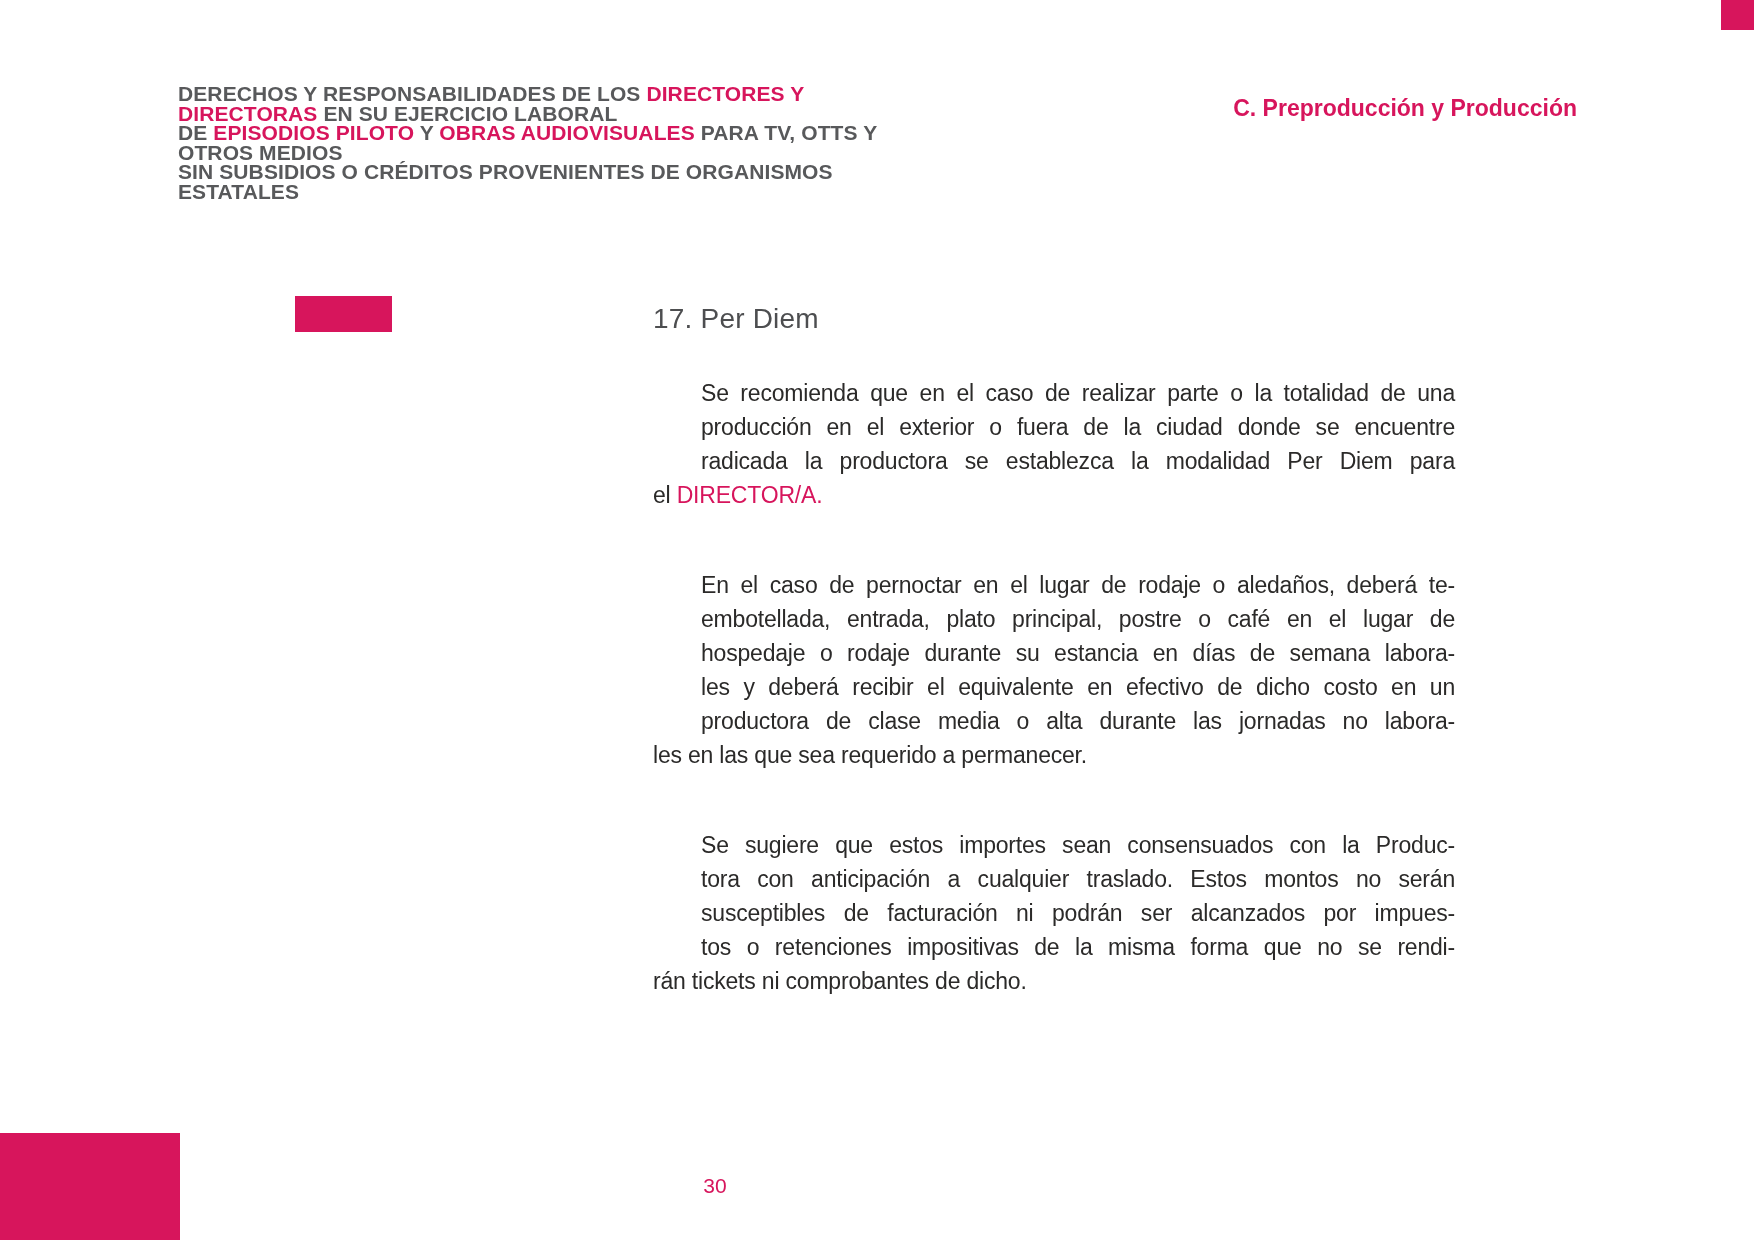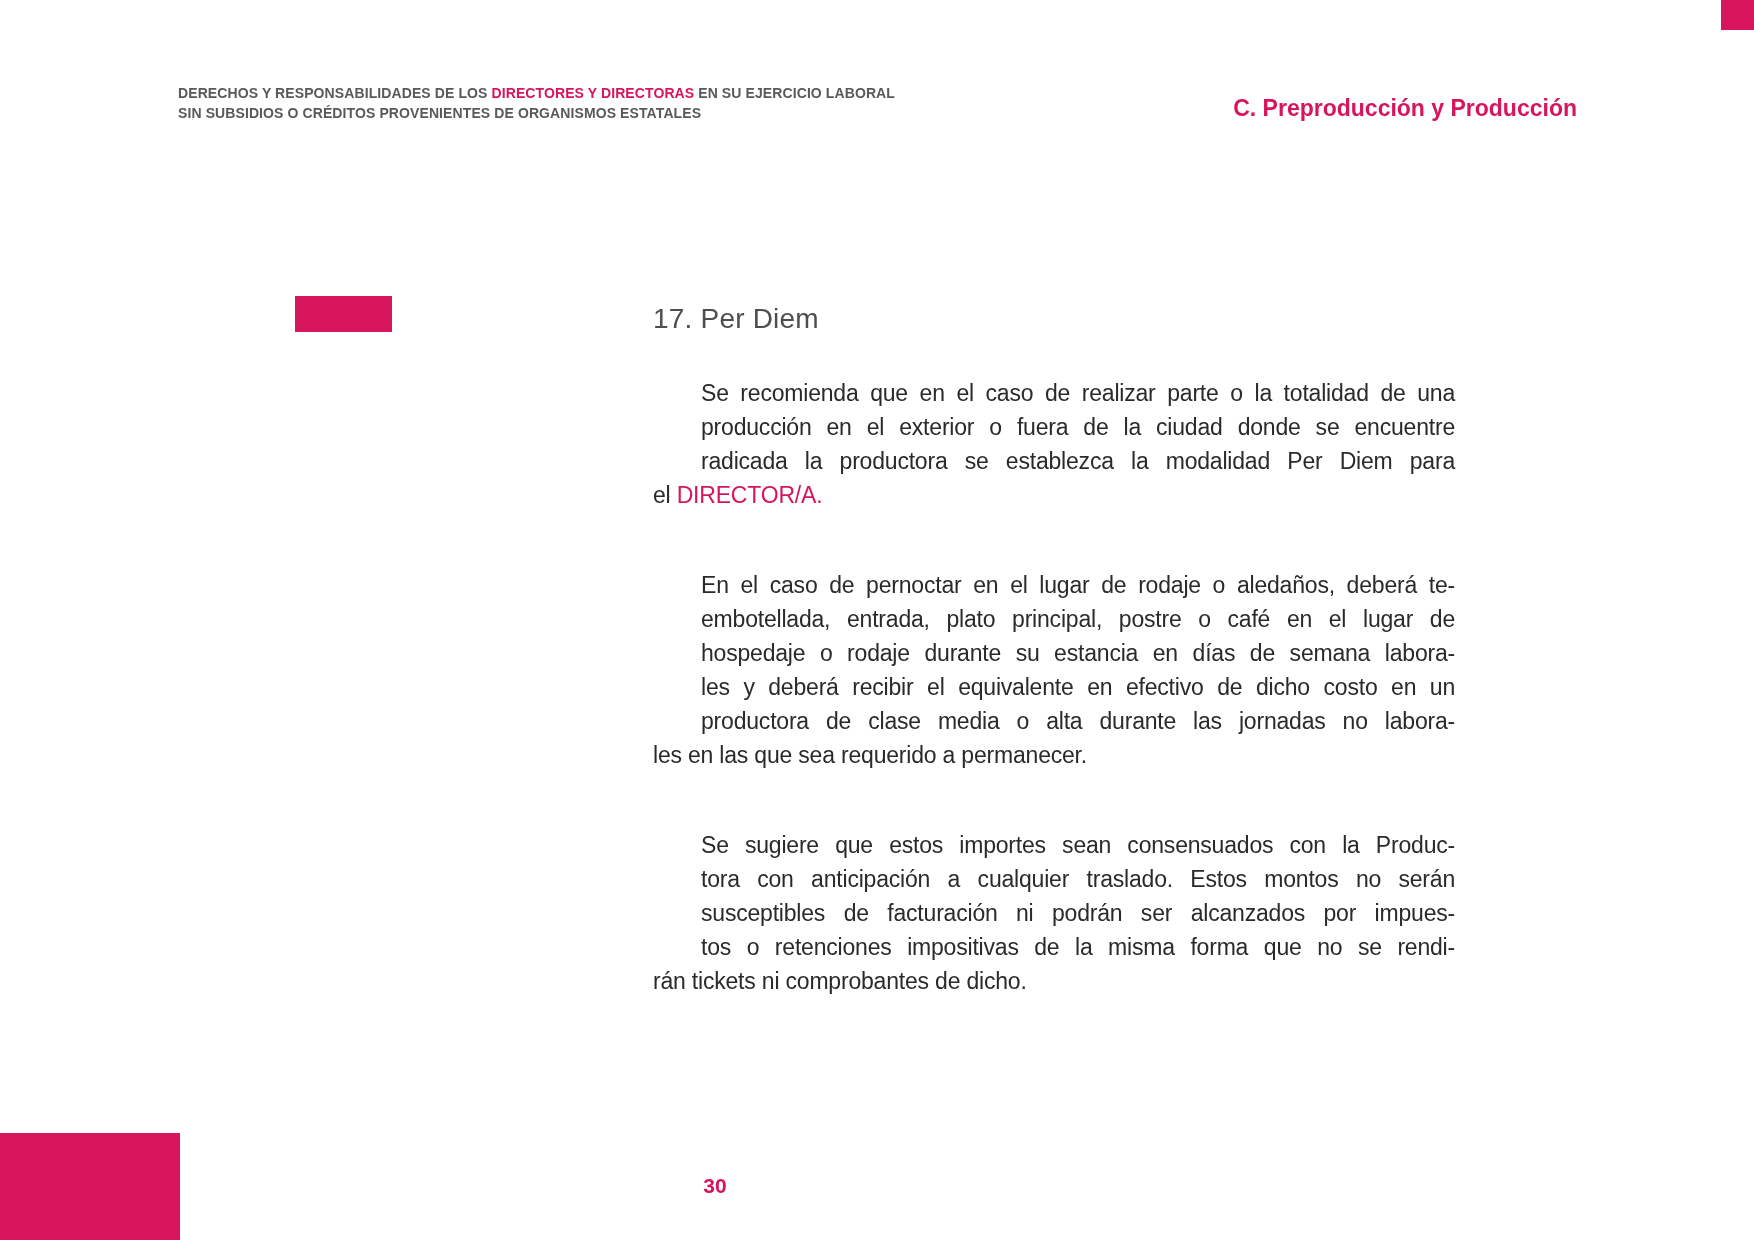--- a/index.html
+++ b/index.html
@@ -19,21 +19,21 @@
   }
   
   .mark{position:absolute;background:var(--accent);}
   .mark.top-right{top:0;right:0;width:33px;height:30px;}
   .mark.section{left:295px;top:296px;width:97px;height:36px;}
   .mark.bottom-left{left:0;top:1133px;width:180px;height:107px;}
 
   
   .header-left{
     position:absolute;left:178px;top:84px;width:760px;
-    font-weight:bold;font-size:14px;line-height:19.5px;
+    font-weight:bold;font-size:21px;line-height:19.5px;
     letter-spacing:0.1px;color:var(--header_gray);
   }
   .header-left .accent{color:var(--accent);}
 
   
   .header-right{
     position:absolute;top:96px;right:177px;
     font-weight:bold;font-size:23px;line-height:24px;
     color:var(--accent);white-space:nowrap;
   }
@@ -52,33 +52,34 @@
     color:var(--body_text);
   }
   .para{margin:0 0 56px 0;}
   .tline{text-align:left;white-space:normal;}
   .tline.just{text-align:justify;text-align-last:justify;margin-left:48px;-moz-text-align-last:justify;}
   .tline .accent{color:var(--accent);}
 
   
   .page-number{
     position:absolute;left:0;top:1174px;width:1430px;
-    text-align:center;font-weight:bold;font-size:21px;
+    text-align:center;font-weight:normal;font-size:21px;
     color:var(--accent);
   }
 </style>
 </head>
 <body>
 
 <div class="page">
 
   <div class="mark top-right"></div>
 
   <div class="header-left">
       <div class="tline"><span>DERECHOS Y RESPONSABILIDADES DE LOS </span><span class="accent">DIRECTORES Y DIRECTORAS</span><span> EN SU EJERCICIO LABORAL</span></div>
+      <div class="tline"><span>DE </span><span class="accent">EPISODIOS PILOTO</span><span> Y </span><span class="accent">OBRAS AUDIOVISUALES</span><span> PARA TV, OTTS Y OTROS MEDIOS</span></div>
       <div class="tline"><span>SIN SUBSIDIOS O CRÉDITOS PROVENIENTES DE ORGANISMOS ESTATALES</span></div>
     </div>
 
   <div class="header-right">C. Preproducción y Producción</div>
 
   <div class="mark section"></div>
 
   <h1 class="section-title" style="margin:0;">17. Per Diem</h1>
 
   <div class="body-col">

